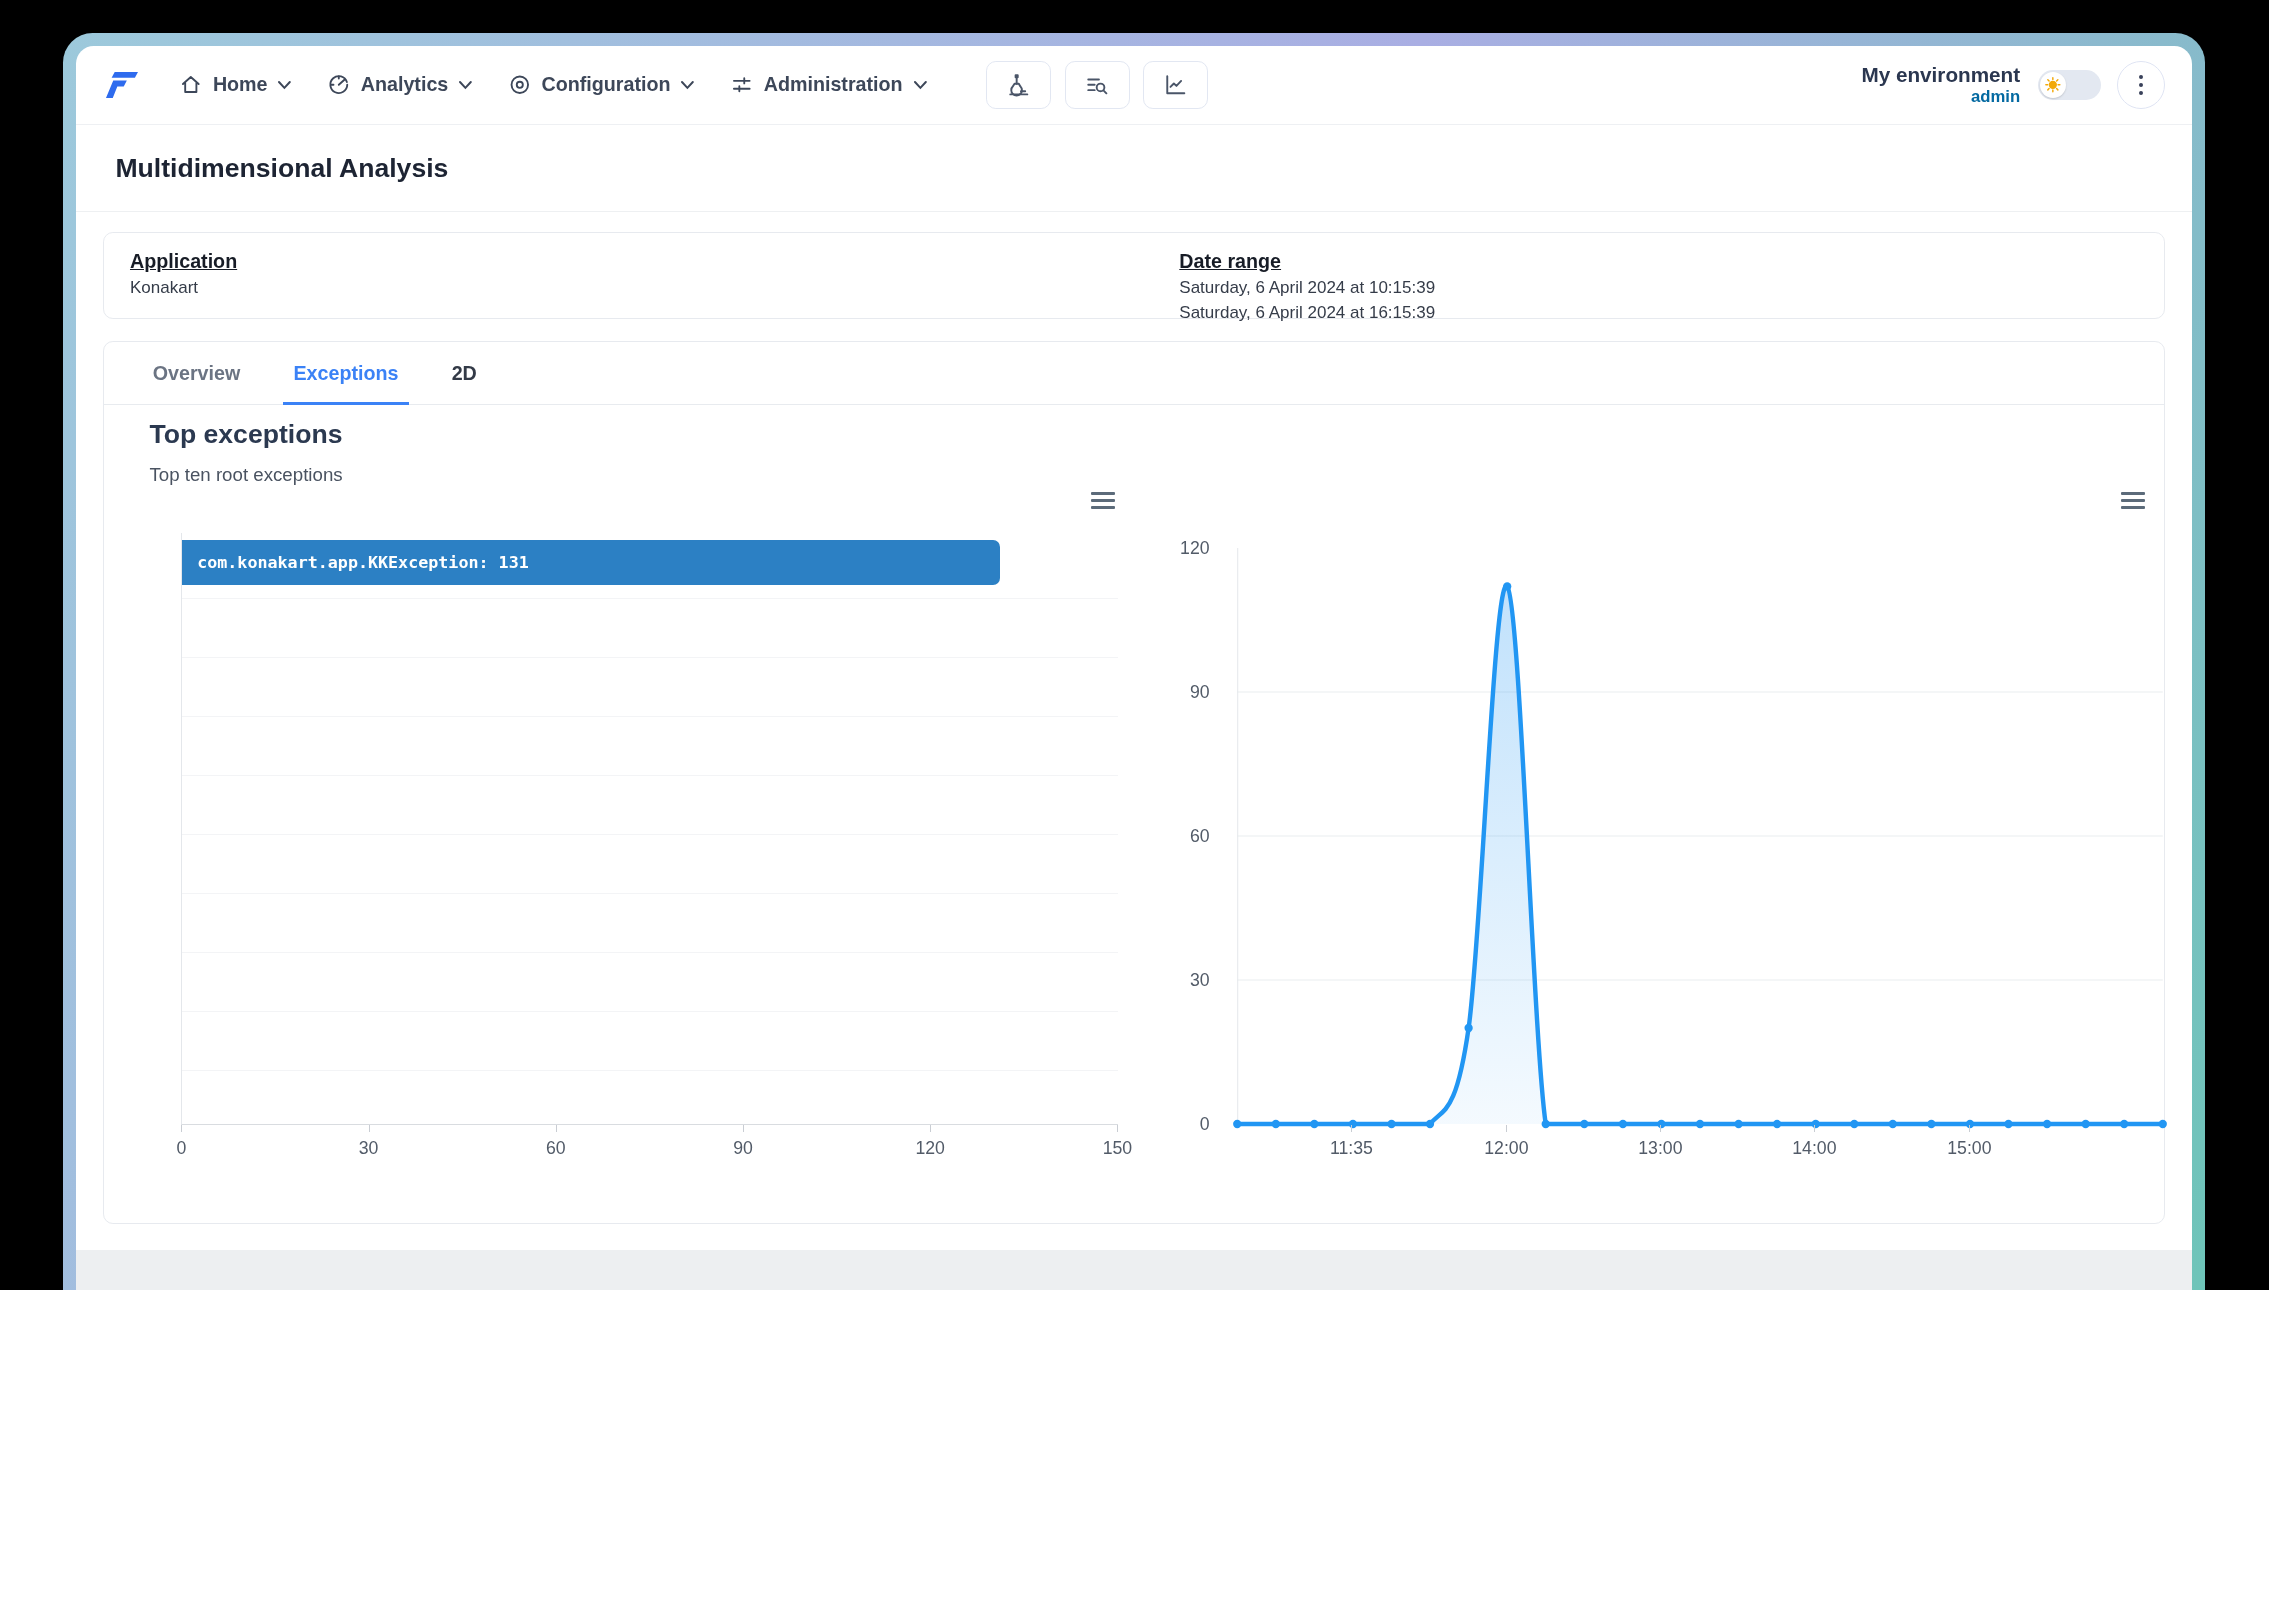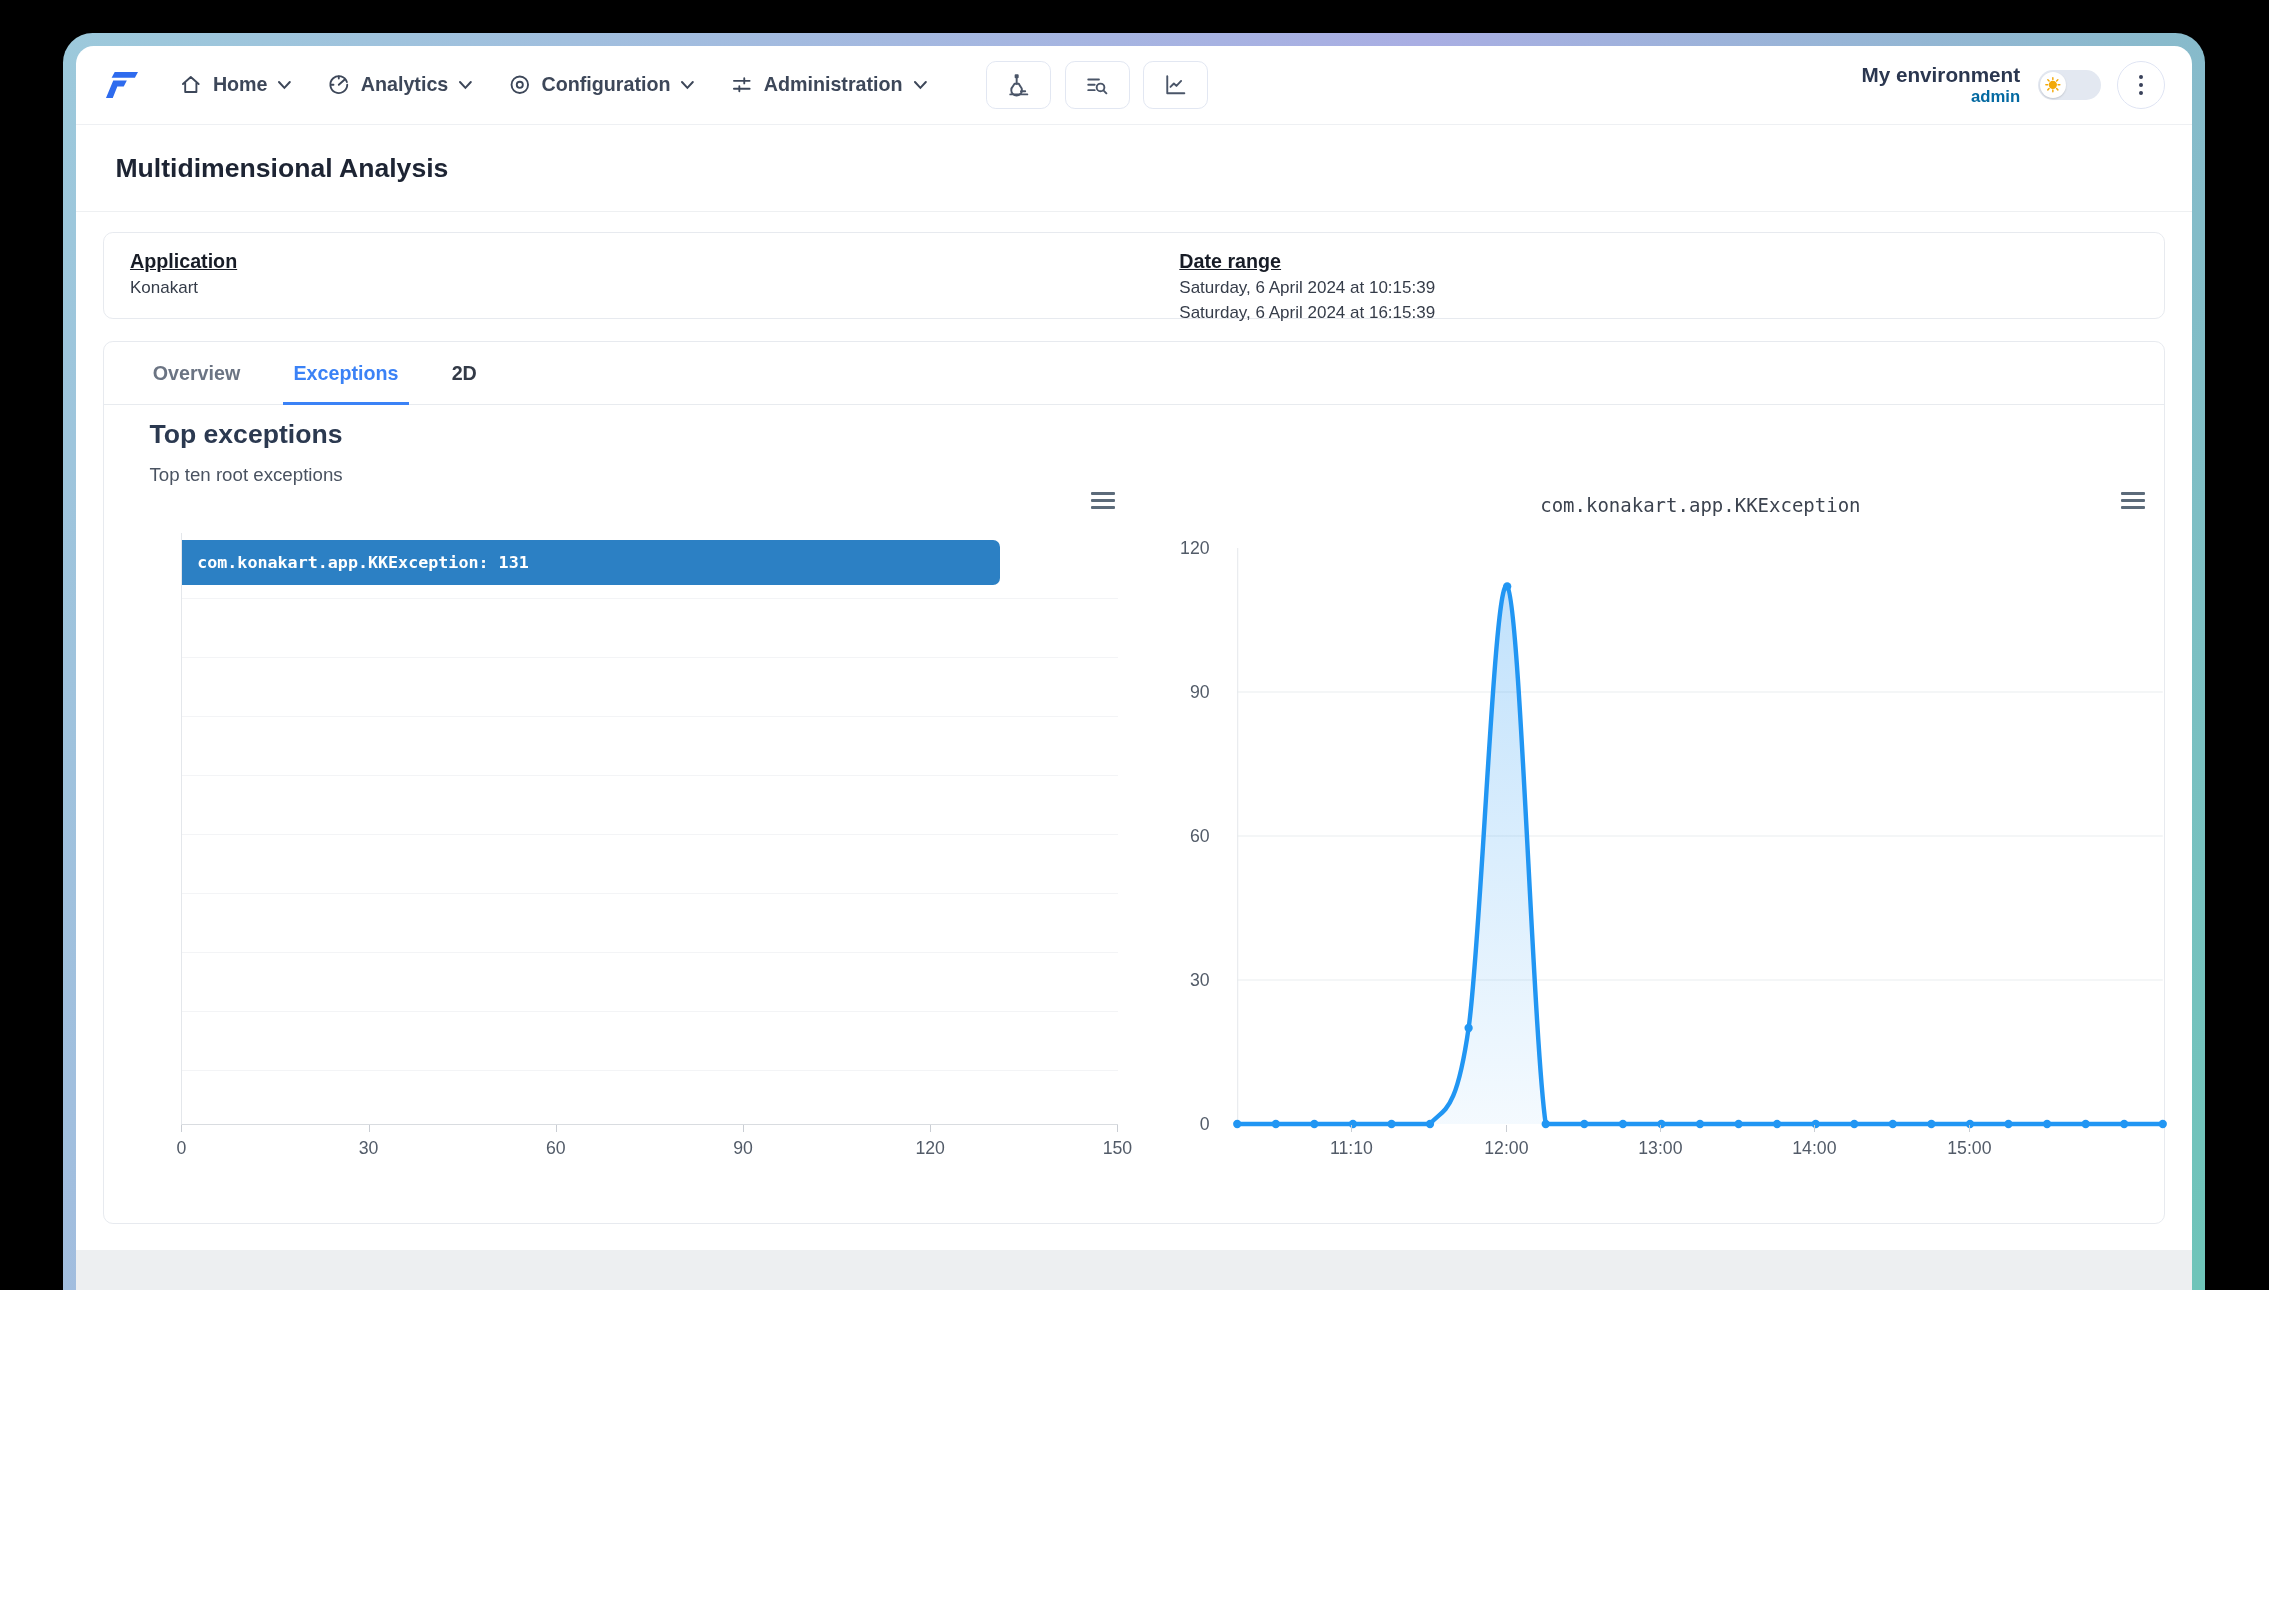--- a/index.html
+++ b/index.html
@@ -244,21 +244,20 @@
               <div class="tickmark" style="left: 40%;"></div>
               <div class="ticklabel" style="left: 40%;">60</div>
               <div class="tickmark" style="left: 60%;"></div>
               <div class="ticklabel" style="left: 60%;">90</div>
               <div class="tickmark" style="left: 80%;"></div>
               <div class="ticklabel" style="left: 80%;">120</div>
               <div class="tickmark" style="left: 100%;"></div>
               <div class="ticklabel" style="left: 100%;">150</div>
             </div>
 
-      <div class="line-title">com.konakart.app.KKException</div>
       <div class="line-ylabels" id="line-ylabels">
               <div class="yl" style="top: 576px;">0</div>
               <div class="yl" style="top: 432px;">30</div>
               <div class="yl" style="top: 288px;">60</div>
               <div class="yl" style="top: 144px;">90</div>
               <div class="yl" style="top: 0px;">120</div>
             </div>
       <div class="line-plot" id="line-plot">
               <svg width="926" height="576" viewBox="0 0 940 585">
                 <defs>
@@ -295,21 +294,21 @@
                 <circle cx="744.2" cy="585" r="4.2" fill="#2196f3"></circle>
                 <circle cx="783.3" cy="585" r="4.2" fill="#2196f3"></circle>
                 <circle cx="822.5" cy="585" r="4.2" fill="#2196f3"></circle>
                 <circle cx="861.7" cy="585" r="4.2" fill="#2196f3"></circle>
                 <circle cx="900.8" cy="585" r="4.2" fill="#2196f3"></circle>
                 <circle cx="940" cy="585" r="4.2" fill="#2196f3"></circle>
               </svg>
             </div>
       <div class="line-xaxis" id="line-xaxis">
               <div class="tickmark" style="left: 114px;"></div>
-              <div class="ticklabel" style="left: 114px;">11:10</div>
+              <div class="ticklabel" style="left: 114px;">11:35</div>
               <div class="tickmark" style="left: 269px;"></div>
               <div class="ticklabel" style="left: 269px;">12:00</div>
               <div class="tickmark" style="left: 423px;"></div>
               <div class="ticklabel" style="left: 423px;">13:00</div>
               <div class="tickmark" style="left: 577px;"></div>
               <div class="ticklabel" style="left: 577px;">14:00</div>
               <div class="tickmark" style="left: 732px;"></div>
               <div class="ticklabel" style="left: 732px;">15:00</div>
             </div>
     </div>

